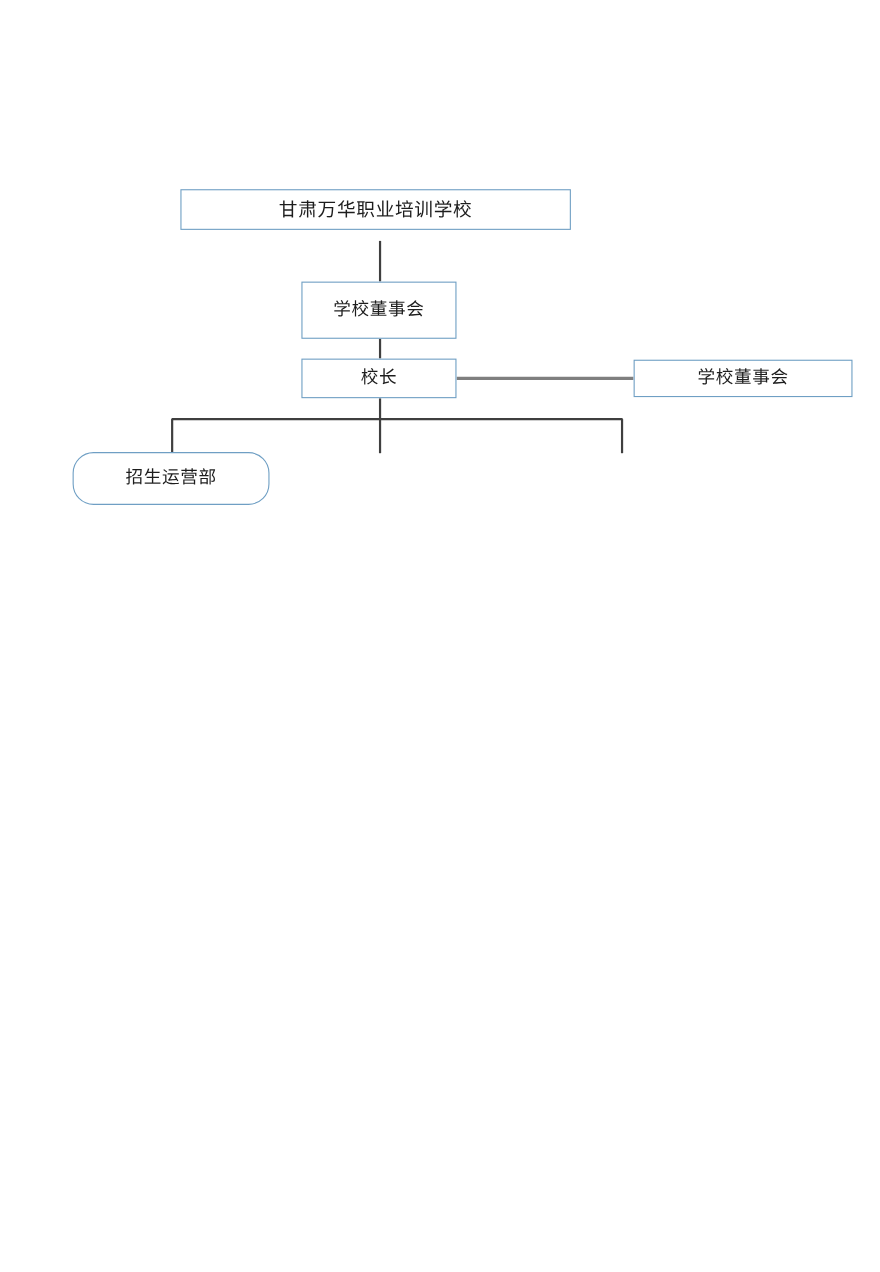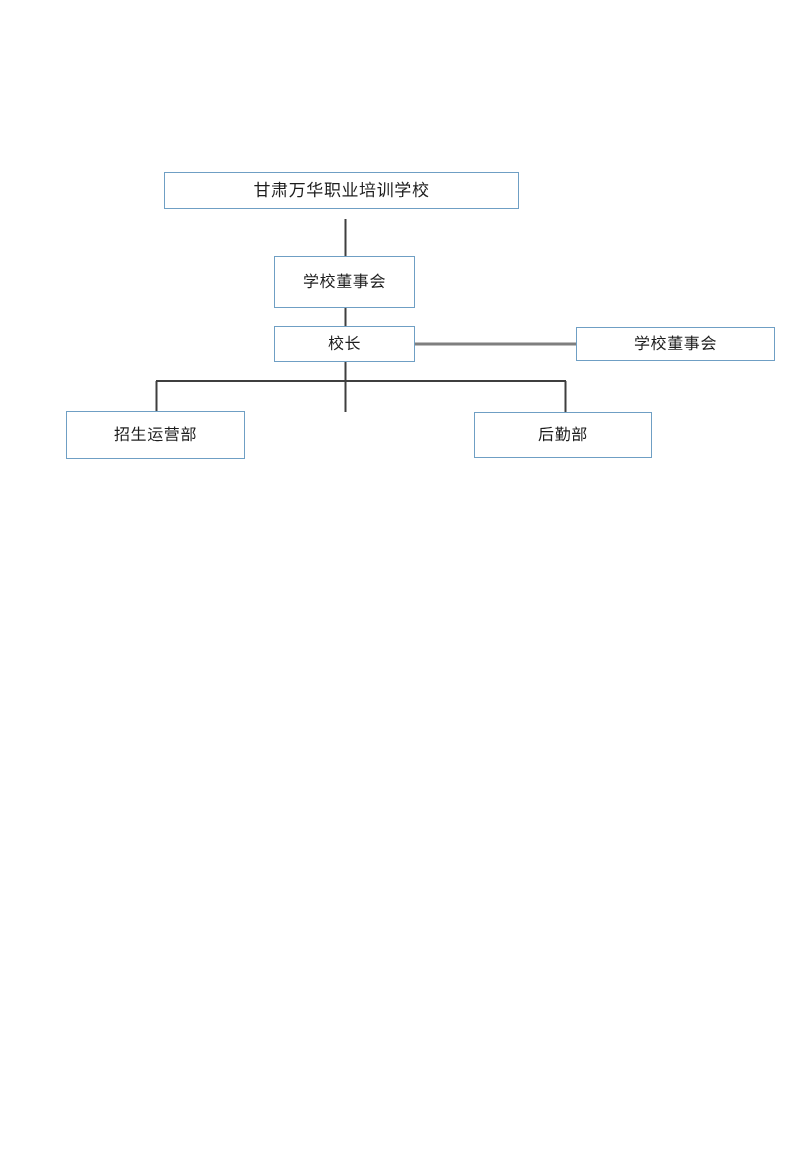--- a/index.html
+++ b/index.html
@@ -69,21 +69,21 @@
     left: 274px;  top: 326px;  width: 141px; height: 36px; text-align: center;
   }
   #node-principal .node-label { font-size: 16px; }
 
   #node-vice-principal {
     left: 576px;  top: 327px;  width: 199px; height: 34px;
   }
   #node-vice-principal .node-label { font-size: 16px; }
 
   #node-dept-admissions {
-    left: 66px;   top: 411px;  width: 179px; height: 48px;
+    left: 66px;   top: 411px;  width: 179px; height: 48px; border-radius: 19px;
   }
   #node-dept-admissions .node-label { font-size: 16px; }
 
   #node-dept-academic {
     left: 260px;  top: 412px;  width: 178px; height: 44px;
   }
   #node-dept-academic .node-label { font-size: 16px; }
 
   #node-dept-logistics {
     left: 474px;  top: 412px;  width: 178px; height: 46px;
@@ -126,17 +126,14 @@
 
   <div class="node" id="node-vice-principal">
     <span class="node-label">学校董事会</span>
   </div>
 
   <div class="node" id="node-dept-admissions">
     <span class="node-label">招生运营部</span>
   </div>
 
 
-  <div class="node" id="node-dept-logistics">
-    <span class="node-label">后勤部</span>
-  </div>
 
 </div>
 
 </body></html>

